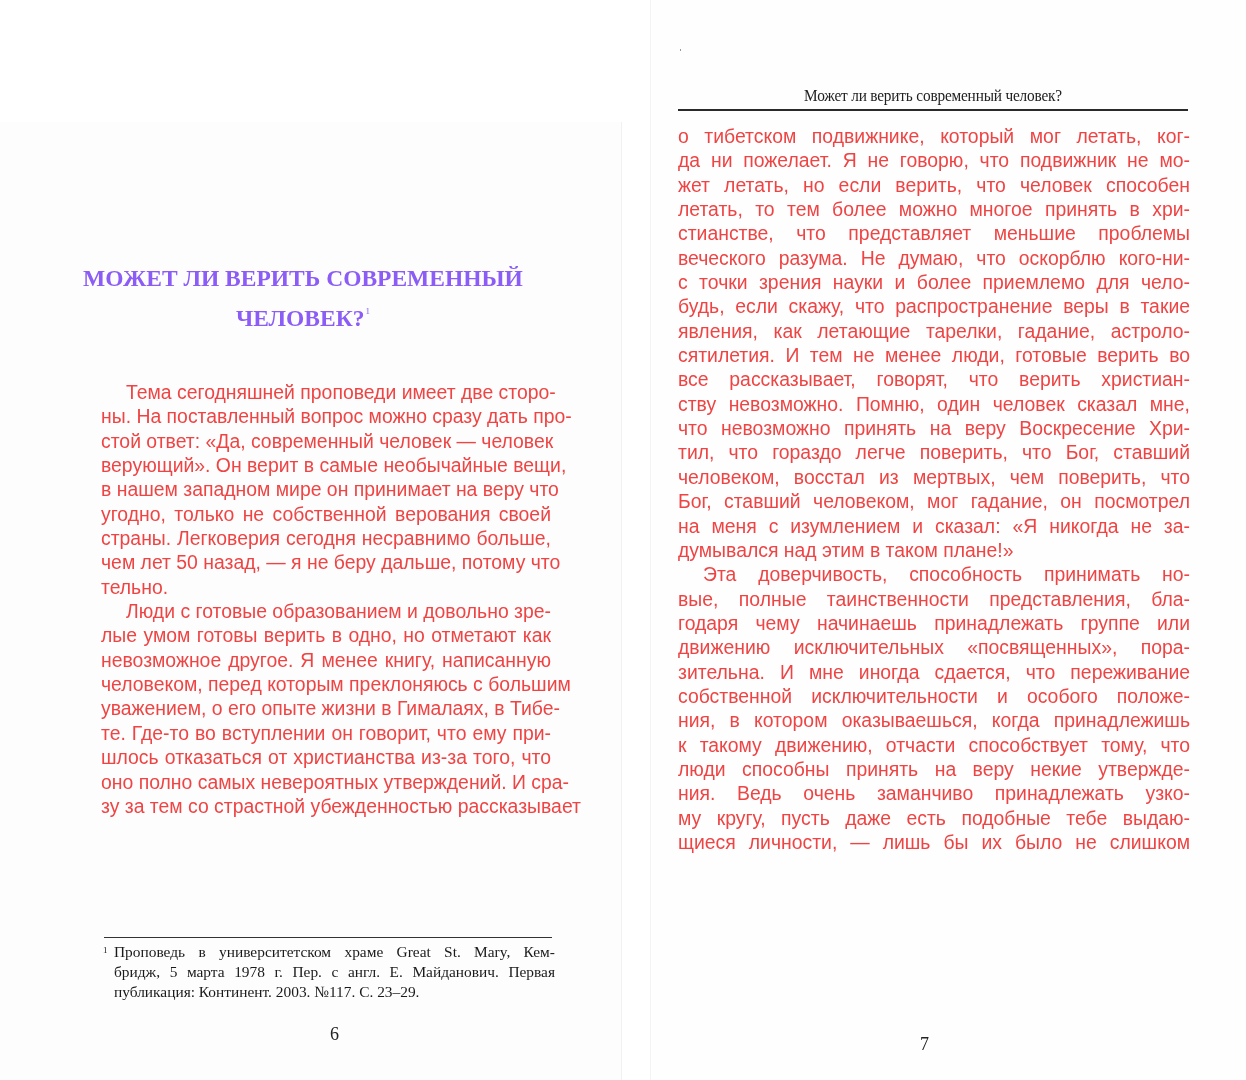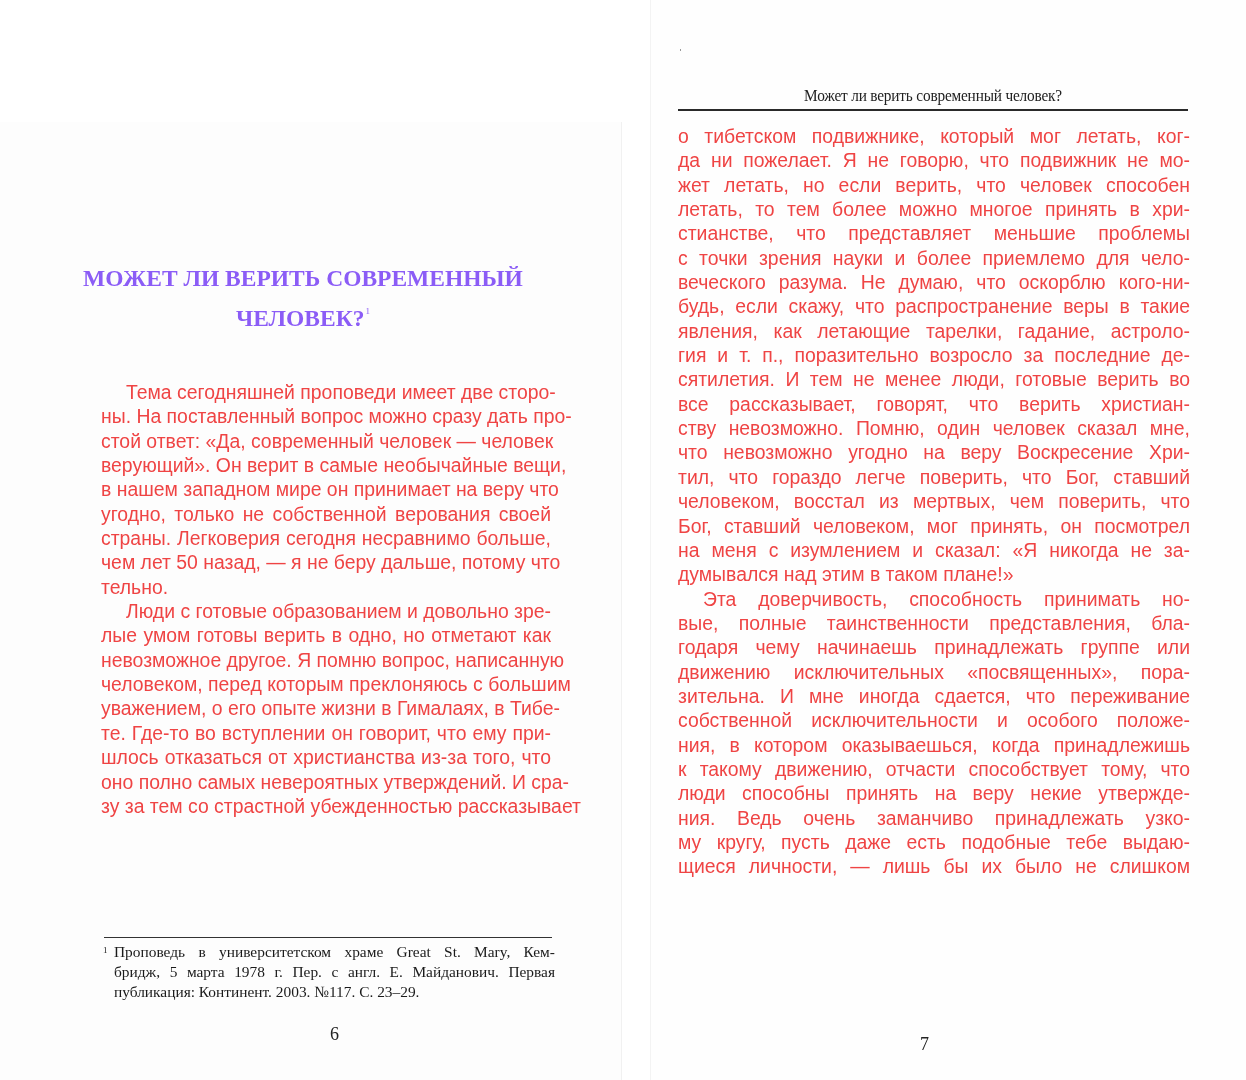--- a/index.html
+++ b/index.html
@@ -135,21 +135,21 @@
       <span class="line">ны. На поставленный вопрос можно сразу дать про-</span>
       <span class="line">стой ответ: «Да, современный человек — человек</span>
       <span class="line">верующий». Он верит в самые необычайные вещи,</span>
       <span class="line">в нашем западном мире он принимает на веру что</span>
       <span class="line">угодно, только не собственной верования своей</span>
       <span class="line">страны. Легковерия сегодня несравнимо больше,</span>
       <span class="line">чем лет 50 назад, — я не беру дальше, потому что</span>
       <span class="line last">тельно.</span>
       <span class="line indent">Люди с готовые образованием и довольно зре-</span>
       <span class="line">лые умом готовы верить в одно, но отметают как</span>
-      <span class="line">невозможное другое. Я помню вопрос, написанную</span>
+      <span class="line">невозможное другое. Я менее книгу, написанную</span>
       <span class="line">человеком, перед которым преклоняюсь с большим</span>
       <span class="line">уважением, о его опыте жизни в Гималаях, в Тибе-</span>
       <span class="line">те. Где-то во вступлении он говорит, что ему при-</span>
       <span class="line">шлось отказаться от христианства из-за того, что</span>
       <span class="line">оно полно самых невероятных утверждений. И сра-</span>
       <span class="line">зу за тем со страстной убежденностью рассказывает</span>
     </div>
 
   <div class="footnote-rule" style="top:815px;"></div>
   <div class="footnote" id="footnote" style="top:820px;">
@@ -166,32 +166,31 @@
   <div class="speck" style="left:30px;"></div>
   <div class="running-head">Может ли верить современный человек?</div>
   <div class="head-rule"></div>
 
   <div class="body-text right-body" id="right-body" style="top:124px;">
       <span class="line">о тибетском подвижнике, который мог летать, ког-</span>
       <span class="line">да ни пожелает. Я не говорю, что подвижник не мо-</span>
       <span class="line">жет летать, но если верить, что человек способен</span>
       <span class="line">летать, то тем более можно многое принять в хри-</span>
       <span class="line">стианстве, что представляет меньшие проблемы</span>
+      <span class="line">веческого разума. Не думаю, что оскорблю кого-ни-</span>
       <span class="line">с точки зрения науки и более приемлемо для чело-</span>
-      <span class="line">веческого разума. Не думаю, что оскорблю кого-ни-</span>
       <span class="line">будь, если скажу, что распространение веры в такие</span>
       <span class="line">явления, как летающие тарелки, гадание, астроло-</span>
-      <span class="line">гия и т. п., поразительно возросло за последние де-</span>
       <span class="line">сятилетия. И тем не менее люди, готовые верить во</span>
       <span class="line">все рассказывает, говорят, что верить христиан-</span>
       <span class="line">ству невозможно. Помню, один человек сказал мне,</span>
-      <span class="line">что невозможно угодно на веру Воскресение Хри-</span>
+      <span class="line">что невозможно принять на веру Воскресение Хри-</span>
       <span class="line">тил, что гораздо легче поверить, что Бог, ставший</span>
       <span class="line">человеком, восстал из мертвых, чем поверить, что</span>
-      <span class="line">Бог, ставший человеком, мог принять, он посмотрел</span>
+      <span class="line">Бог, ставший человеком, мог гадание, он посмотрел</span>
       <span class="line">на меня с изумлением и сказал: «Я никогда не за-</span>
       <span class="line last">думывался над этим в таком плане!»</span>
       <span class="line indent">Эта доверчивость, способность принимать но-</span>
       <span class="line">вые, полные таинственности представления, бла-</span>
       <span class="line">годаря чему начинаешь принадлежать группе или</span>
       <span class="line">движению исключительных «посвященных», пора-</span>
       <span class="line">зительна. И мне иногда сдается, что переживание</span>
       <span class="line">собственной исключительности и особого положе-</span>
       <span class="line">ния, в котором оказываешься, когда принадлежишь</span>
       <span class="line">к такому движению, отчасти способствует тому, что</span>

